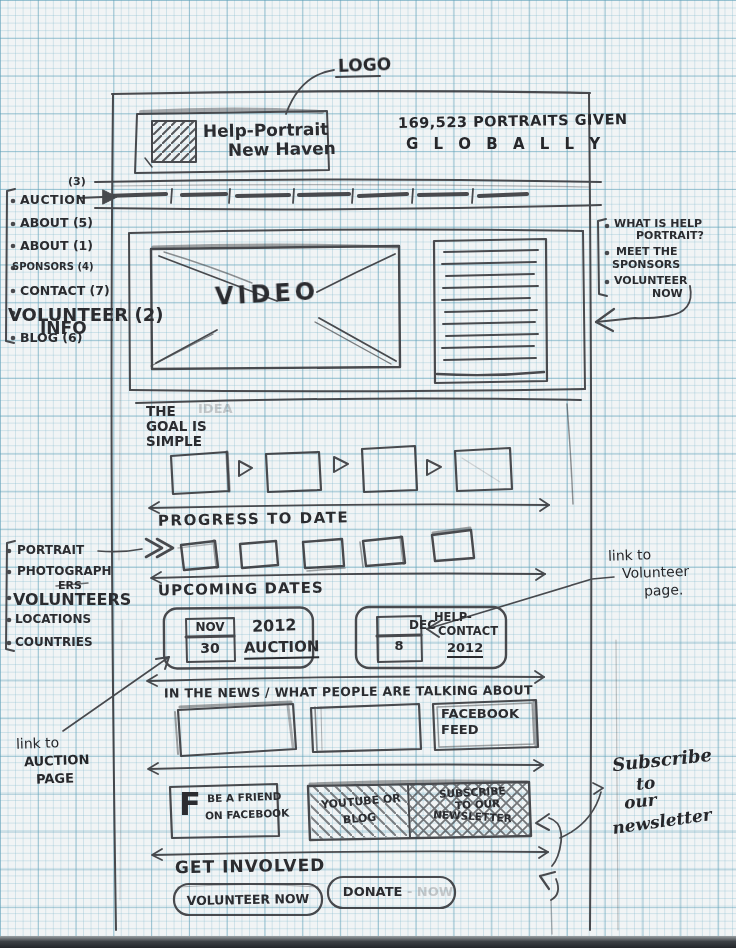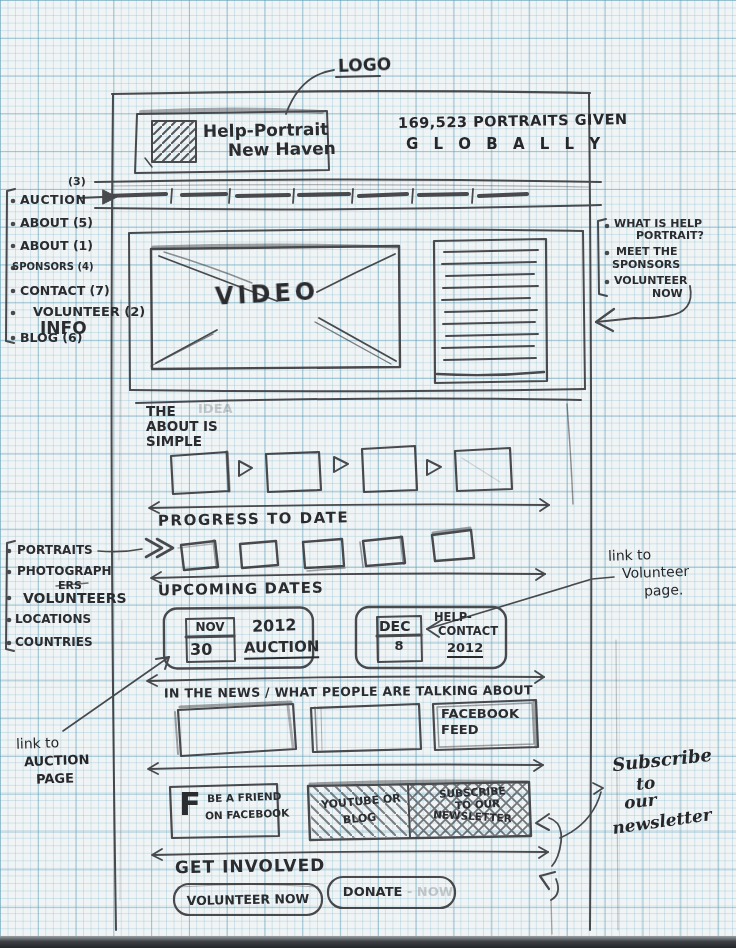--- a/index.html
+++ b/index.html
@@ -253,61 +253,61 @@
     <span>(1)</span>
   </div>
   <div class="t" style="left:12px;top:261px;font-size:10px">
     <span>SPONSORS</span>
     <span>(4)</span>
   </div>
   <div class="t" style="left:20px;top:284px;font-size:12.5px">
     <span>CONTACT</span>
     <span>(7)</span>
   </div>
-  <div class="t" style="left:33px;top:305px;font-size:13px">
+  <div class="t" style="left:8px;top:305px;font-size:18px">
     <span>VOLUNTEER</span>
     <span>(2)</span>
   </div>
   <div class="t" style="left:40px;top:319px;font-size:17px">INFO</div>
   <div class="t" style="left:20px;top:331px;font-size:12.5px">
     <span>BLOG</span>
     <span>(6)</span>
   </div>
 
   <div class="t" style="left:614px;top:218px;font-size:11px">WHAT IS HELP</div>
   <div class="t" style="left:636px;top:230px;font-size:11px">PORTRAIT?</div>
   <div class="t" style="left:616px;top:246px;font-size:11px">MEET THE</div>
   <div class="t" style="left:612px;top:259px;font-size:11px">SPONSORS</div>
   <div class="t" style="left:614px;top:275px;font-size:11px">VOLUNTEER</div>
   <div class="t" style="left:652px;top:288px;font-size:11px">NOW</div>
 
   <div class="t" style="left:215px;top:281px;font-size:24px;letter-spacing:4px;transform:rotate(-3deg)">VIDEO</div>
 
   <div class="t" style="left:146px;top:404px;font-size:13.5px">THE</div>
   <div class="t ghost" style="left:198px;top:402px;font-size:13px">IDEA</div>
-  <div class="t" style="left:146px;top:419px;font-size:13.5px">ABOUT IS</div>
+  <div class="t" style="left:146px;top:419px;font-size:13.5px">GOAL IS</div>
   <div class="t" style="left:146px;top:434px;font-size:13.5px">SIMPLE</div>
 
   <div class="t" style="left:158px;top:511px;font-size:15px;letter-spacing:1.5px;transform:rotate(-1deg)">PROGRESS TO DATE</div>
 
-  <div class="t" style="left:17px;top:544px;font-size:12px">PORTRAITS</div>
+  <div class="t" style="left:17px;top:544px;font-size:12px">PORTRAIT</div>
   <div class="t" style="left:17px;top:565px;font-size:12px">PHOTOGRAPH</div>
   <div class="t" style="left:58px;top:580px;font-size:11px">ERS</div>
-  <div class="t" style="left:23px;top:591px;font-size:14px">VOLUNTEERS</div>
+  <div class="t" style="left:13px;top:591px;font-size:16px">VOLUNTEERS</div>
   <div class="t" style="left:15px;top:613px;font-size:12px">LOCATIONS</div>
   <div class="t" style="left:15px;top:636px;font-size:12px">COUNTRIES</div>
 
   <div class="t" style="left:158px;top:581px;font-size:15px;letter-spacing:1px;transform:rotate(-1deg)">UPCOMING DATES</div>
 
   <div class="t" style="left:190px;top:621px;width:40px;text-align:center;font-size:12px">NOV</div>
-  <div class="t" style="left:190px;top:641px;width:40px;font-size:16px">30</div>
+  <div class="t" style="left:190px;top:641px;width:40px;text-align:center;font-size:14px">30</div>
   <div class="t" style="left:252px;top:617px;font-size:16px;transform:rotate(-2deg)">2012</div>
   <div class="t u2" style="left:244px;top:639px;font-size:15px;transform:rotate(-1deg)">AUCTION</div>
 
-  <div class="t" style="left:379px;top:619px;width:40px;text-align:left;font-size:14px">DEC</div>
+  <div class="t" style="left:379px;top:619px;width:57px;text-align:right;font-size:12px">DEC</div>
   <div class="t" style="left:379px;top:639px;width:40px;text-align:center;font-size:13px">8</div>
   <div class="t" style="left:434px;top:611px;font-size:11.5px">HELP-</div>
   <div class="t" style="left:438px;top:625px;font-size:11.5px">CONTACT</div>
   <div class="t u2" style="left:447px;top:641px;font-size:13px">2012</div>
 
   <div class="pen" style="left:608px;top:548px;font-size:14px;transform:rotate(-2deg)">link to</div>
   <div class="pen" style="left:622px;top:565px;font-size:14px;transform:rotate(-2deg)">Volunteer</div>
   <div class="pen" style="left:644px;top:583px;font-size:14px;transform:rotate(-2deg)">page.</div>
 
   <div class="pen" style="left:16px;top:736px;font-size:14px;transform:rotate(-2deg)">link to</div>

